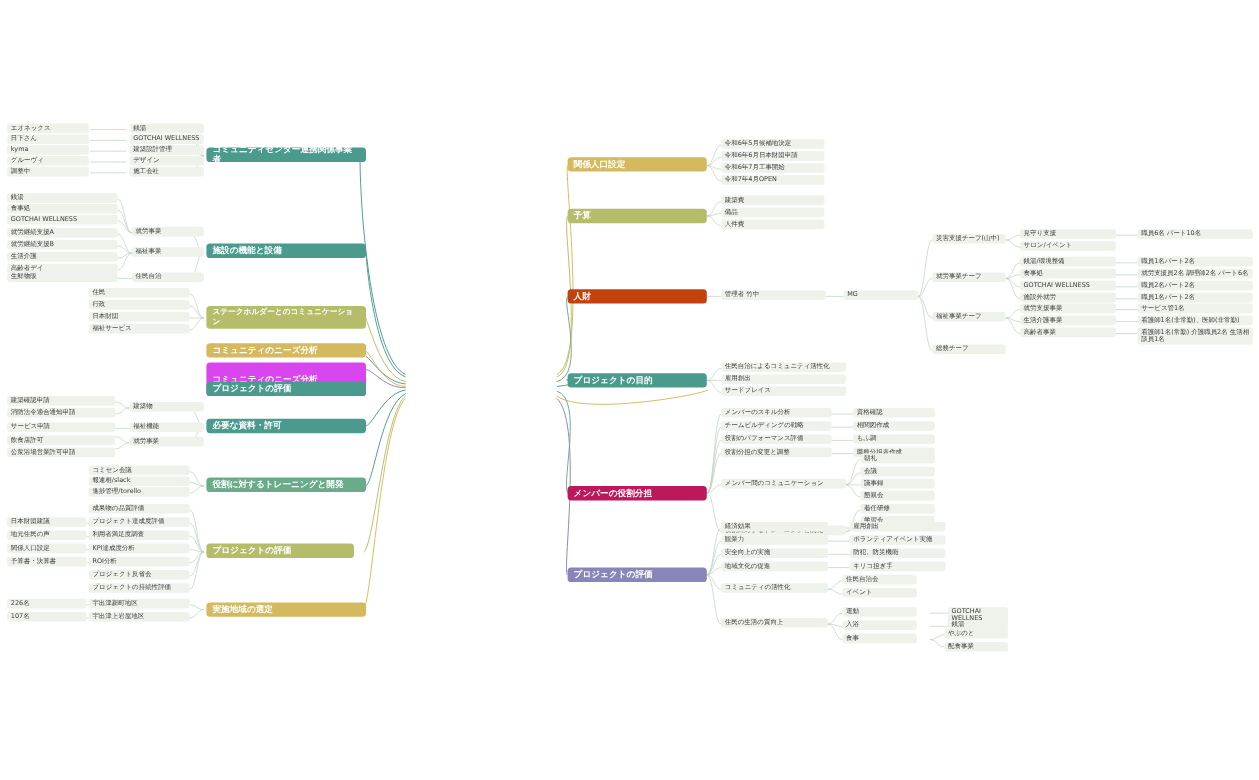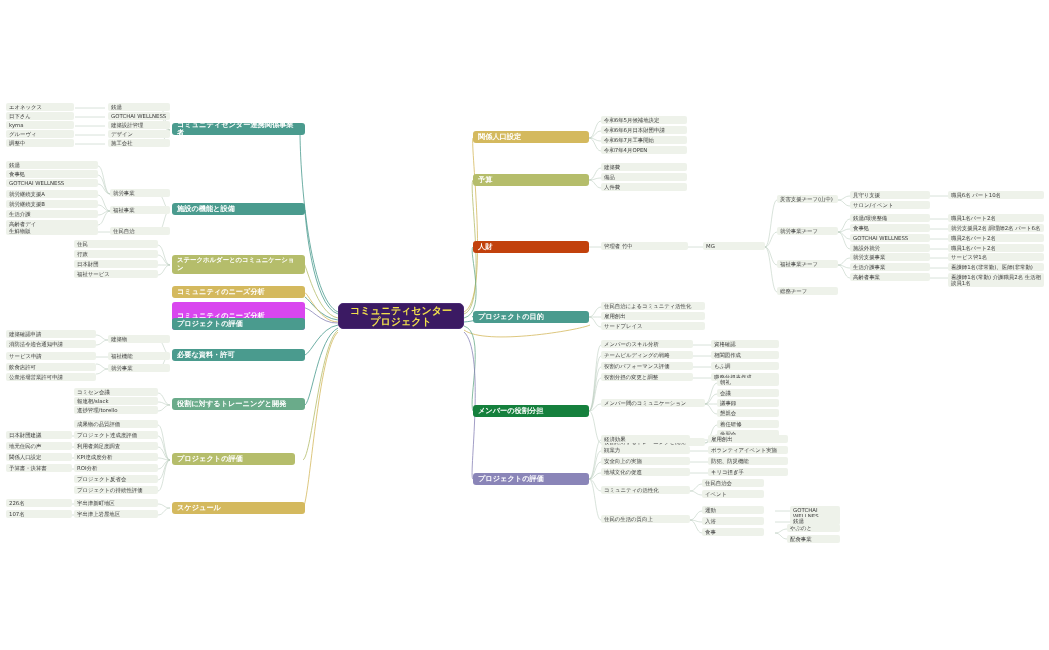--- a/index.html
+++ b/index.html
@@ -107,35 +107,31 @@
 
     <path d="M589,479 C595,479 595,440 601,440 M589,479 C595,479 595,451 601,451 M589,479 C595,479 595,462 601,462 M589,479 C595,479 595,473 601,473 M589,479 C595,479 595,491 601,491 M589,479 C595,479 595,520 601,520"></path>
     <path d="M690,440 L708,440 M690,451 L708,451 M690,462 L708,462 M690,473 L708,473"></path>
     <path d="M690,491 C696,491 696,484 702,484 M690,491 C696,491 696,495 702,495"></path>
     <path d="M690,520 C696,520 696,511 702,511 M690,520 C696,520 696,522 702,522 M690,520 C696,520 696,533 702,533"></path>
     <path d="M775,511 L790,511 M775,522 L790,522"></path>
     <path d="M775,533 C781,533 781,529 787,529 M775,533 C781,533 781,539 787,539"></path>
   </g>
 </svg>
 
-<div class="node center" style="left:338px;top:303px;width:126px;height:26px;">
-  <span>コミュニティセンター</span>
-  <span>プロジェクト</span>
-</div>
 
 <div class="node main" style="left:172px;top:123px;width:133px;height:12px;background:#4a9b8e;">コミュニティセンター連携関係事業者</div>
 <div class="node main" style="left:172px;top:203px;width:133px;height:12px;background:#4a9b8e;">施設の機能と設備</div>
 <div class="node main" style="left:172px;top:255px;width:133px;height:19px;background:#b5bd6b;font-size:6.4px;">ステークホルダーとのコミュニケーション</div>
 <div class="node main" style="left:172px;top:286px;width:133px;height:12px;background:#d4b95e;">コミュニティのニーズ分析</div>
 <div class="node main" style="left:172px;top:302px;width:133px;height:28px;background:#d946ef;">コミュニティのニーズ分析</div>
 <div class="node main" style="left:172px;top:318px;width:133px;height:12px;background:#4a9b8e;">プロジェクトの評価</div>
 <div class="node main" style="left:172px;top:349px;width:133px;height:12px;background:#4a9b8e;">必要な資料・許可</div>
 <div class="node main" style="left:172px;top:398px;width:133px;height:12px;background:#6aab8a;">役割に対するトレーニングと開発</div>
 <div class="node main" style="left:172px;top:453px;width:123px;height:12px;background:#b5bd6b;">プロジェクトの評価</div>
-<div class="node main" style="left:172px;top:502px;width:133px;height:12px;background:#d4b95e;">スケジュール</div>
+<div class="node main" style="left:172px;top:502px;width:133px;height:12px;background:#d4b95e;">実施地域の選定</div>
 
 <div class="node lvl3" style="left:108px;top:103px;width:62px;">銭湯</div>
 <div class="node lvl3" style="left:108px;top:112px;width:62px;">GOTCHAI WELLNESS</div>
 <div class="node lvl3" style="left:108px;top:121px;width:62px;">建築設計管理</div>
 <div class="node lvl3" style="left:108px;top:130px;width:62px;">デザイン</div>
 <div class="node lvl3" style="left:108px;top:139px;width:62px;">施工会社</div>
 <div class="node lvl4" style="left:6px;top:103px;width:68px;">エオネックス</div>
 <div class="node lvl4" style="left:6px;top:112px;width:68px;">日下さん</div>
 <div class="node lvl4" style="left:6px;top:121px;width:68px;">kyma</div>
 <div class="node lvl4" style="left:6px;top:130px;width:68px;">グルーヴィ</div>
@@ -185,21 +181,21 @@
 
 <div class="node lvl3" style="left:74px;top:499px;width:84px;">宇出津新町地区</div>
 <div class="node lvl3" style="left:74px;top:510px;width:84px;">宇出津上岩屋地区</div>
 <div class="node lvl4" style="left:6px;top:499px;width:66px;">226名</div>
 <div class="node lvl4" style="left:6px;top:510px;width:66px;">107名</div>
 
 <div class="node main" style="left:473px;top:131px;width:116px;height:12px;background:#d4b95e;">関係人口設定</div>
 <div class="node main" style="left:473px;top:174px;width:116px;height:12px;background:#b5bd6b;">予算</div>
 <div class="node main" style="left:473px;top:241px;width:116px;height:12px;background:#c2410c;">人財</div>
 <div class="node main" style="left:473px;top:311px;width:116px;height:12px;background:#4a9b8e;">プロジェクトの目的</div>
-<div class="node main" style="left:473px;top:405px;width:116px;height:12px;background:#15803d;">メンバーの役割分担</div>
+<div class="node main" style="left:473px;top:405px;width:116px;height:12px;background:#be185d;">メンバーの役割分担</div>
 <div class="node main" style="left:473px;top:473px;width:116px;height:12px;background:#8a85b8;">プロジェクトの評価</div>
 
 <div class="node lvl3" style="left:601px;top:116px;width:86px;">令和6年5月候補地決定</div>
 <div class="node lvl3" style="left:601px;top:126px;width:86px;">令和6年6月日本財団申請</div>
 <div class="node lvl3" style="left:601px;top:136px;width:86px;">令和6年7月工事開始</div>
 <div class="node lvl3" style="left:601px;top:146px;width:86px;">令和7年4月OPEN</div>
 
 <div class="node lvl3" style="left:601px;top:163px;width:86px;">建築費</div>
 <div class="node lvl3" style="left:601px;top:173px;width:86px;">備品</div>
 <div class="node lvl3" style="left:601px;top:183px;width:86px;">人件費</div>

